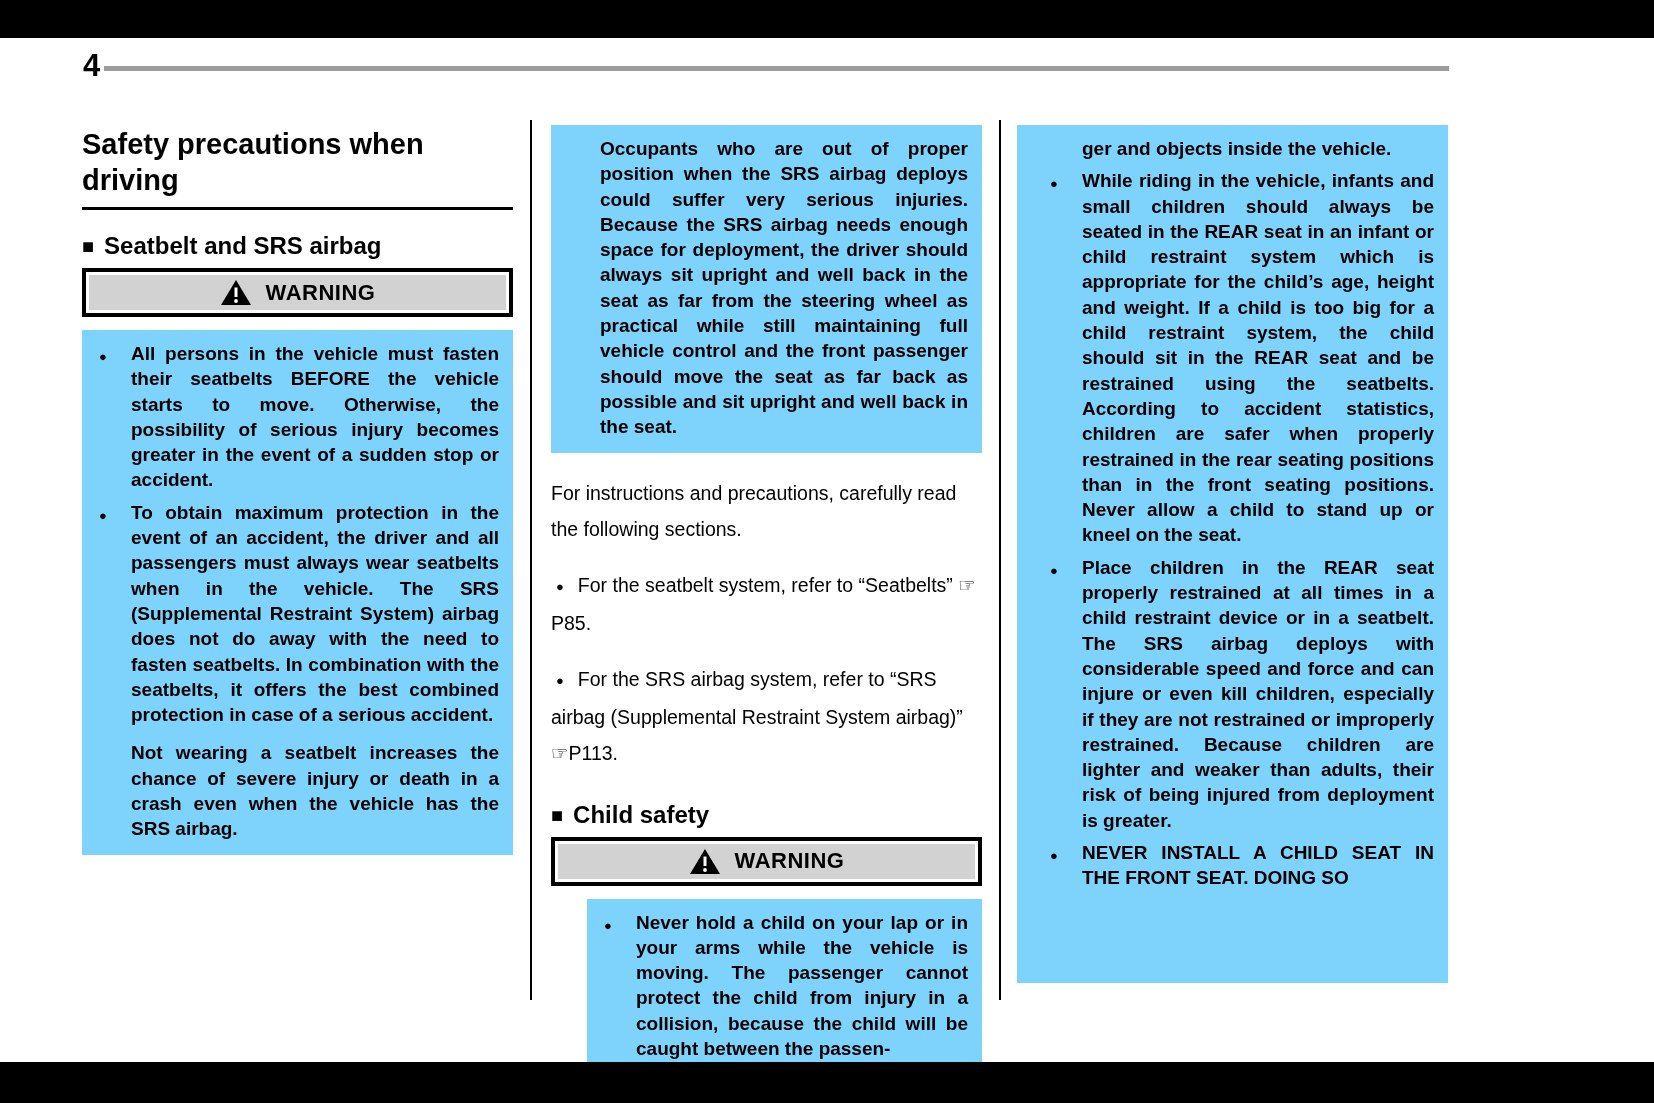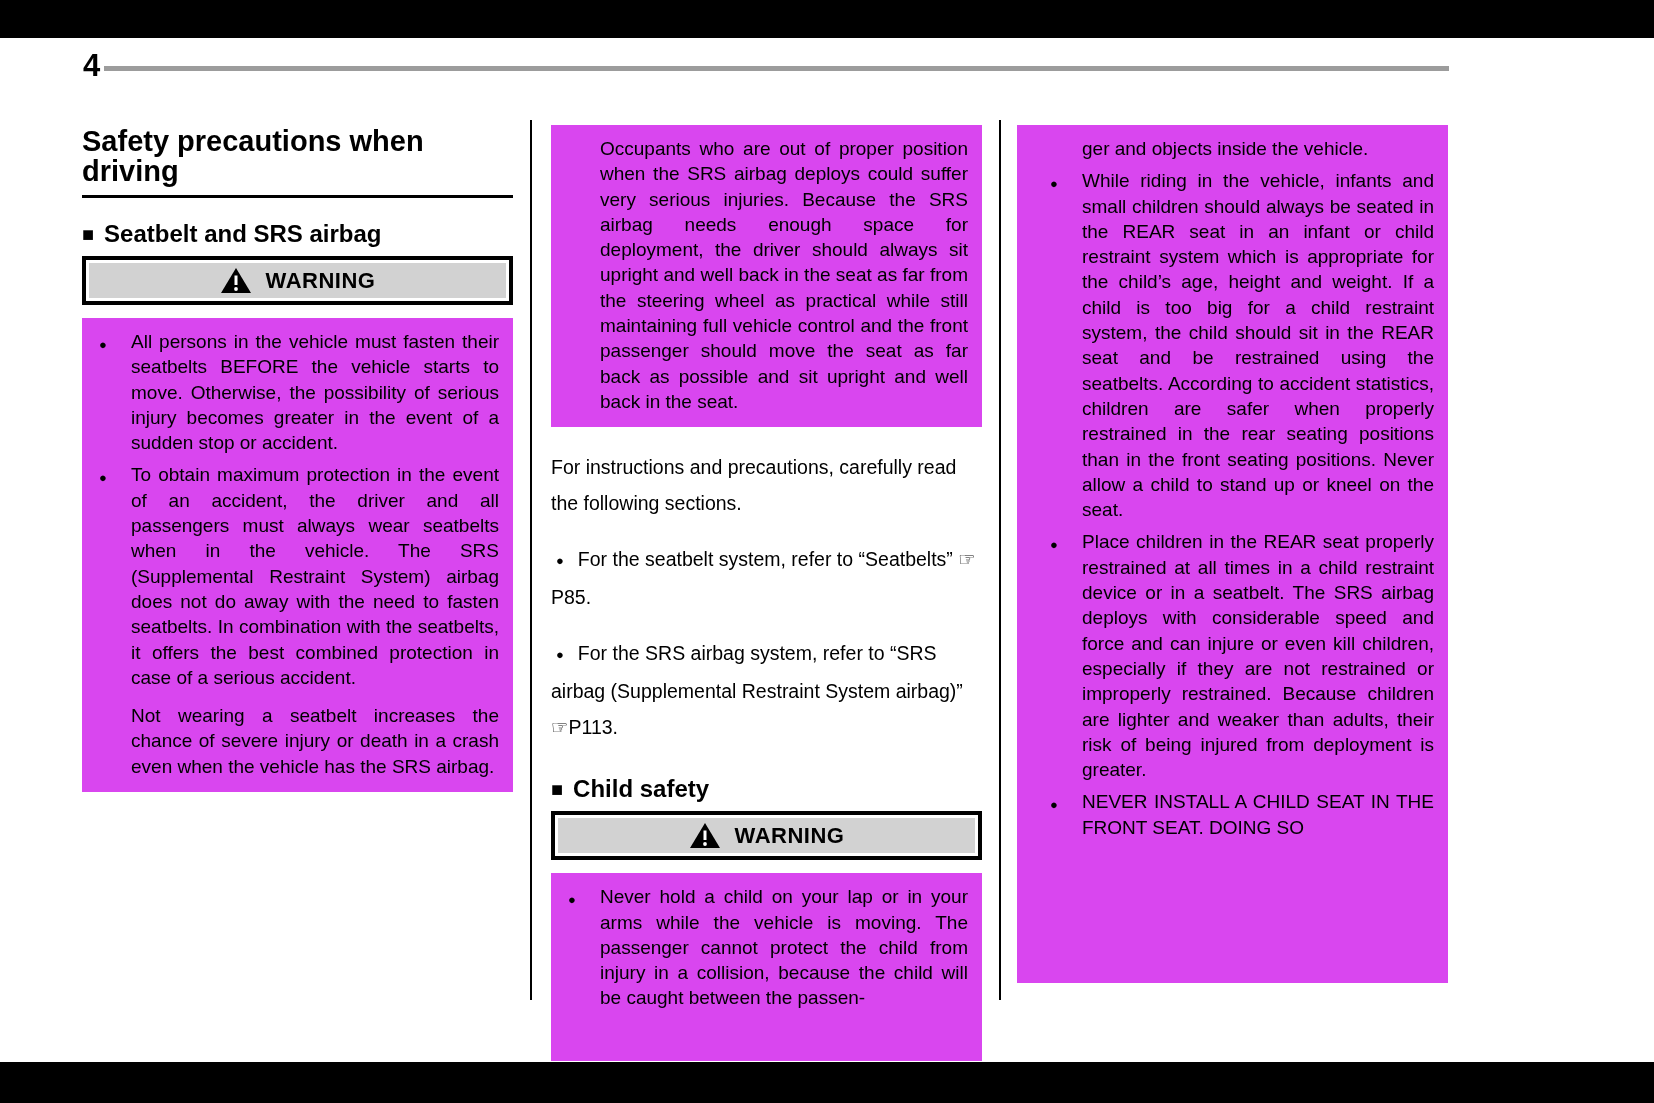--- a/index.html
+++ b/index.html
@@ -16,33 +16,33 @@
 
   .vdiv { position:absolute; top:120px; height:880px; width:2px; background:#000; }
   .vdiv1 { left:530px; }
   .vdiv2 { left:999px; }
 
   .col { position:absolute; top:120px; width:431px; }
   .col1 { left:82px; }
   .col2 { left:551px; }
   .col3 { left:1017px; }
 
-  .doc-title { font-size:29px; line-height:30px; font-weight:bold; padding-bottom:9px; border-bottom:3px solid #000; margin-top:6px; }
+  .doc-title { font-size:29px; line-height:36px; font-weight:bold; padding-bottom:9px; border-bottom:3px solid #000; margin-top:6px; }
 
   .section-head { display:flex; align-items:center; gap:10px; font-size:24px; font-weight:bold; margin-top:22px; }
   .sq { font-size:20px; line-height:20px; }
 
   .warning-box { border:4px solid #000; background:#d2d2d2; box-shadow: inset 0 0 0 3px #ffffff;
                  display:flex; align-items:center; justify-content:center; gap:14px;
                  padding:7px 0; margin-top:8px; }
   .warning-box .wlabel { font-size:22px; font-weight:bold; letter-spacing:0.5px; }
   .wicon { display:block; }
 
-  .graybox { background:#d946ef; margin-top:13px; padding:11px 14px 13px 10px;
-             font-size:19px; font-weight:normal; line-height:25.3px; text-align:justify; }
+  .graybox { background:#7dd3fc; margin-top:13px; padding:11px 14px 13px 10px;
+             font-size:19px; font-weight:bold; line-height:25.3px; text-align:justify; }
 
   .graybox ul { list-style:none; }
   .graybox li { position:relative; padding-left:39px; margin-bottom:7px; }
   .graybox li:last-child { margin-bottom:0; }
   .graybox li::before { content:"●"; position:absolute; left:7px; top:3px; font-size:13px; }
 
   .hang-note { padding-left:39px; margin-top:13px; }
   .cont-par  { padding-left:39px; }
 
   .plain { font-size:19.5px; line-height:36px; font-weight:normal; }
@@ -116,21 +116,21 @@
 
     <div class="warning-box">
       <svg class="wicon" width="32" height="27" viewBox="0 0 32 27">
         <path d="M16 1 L31 26 L1 26 Z" fill="#000"></path>
         <rect x="14.5" y="8.5" width="3" height="9.5" fill="#fff"></rect>
         <circle cx="16" cy="22" r="1.9" fill="#fff"></circle>
       </svg>
       <span class="wlabel">WARNING</span>
     </div>
 
-    <div class="graybox" style="min-height:188px;">
+    <div class="graybox" style="min-height:188px;margin-left:36px;">
       <ul>
         <li>Never hold a child on your lap or in your arms while the vehicle is moving. The passenger cannot protect the child from injury in a collision, because the child will be caught between the passen-</li>
       </ul>
     </div>
 
   </div>
 
   <div class="col col3">
 
     <div class="graybox full">

